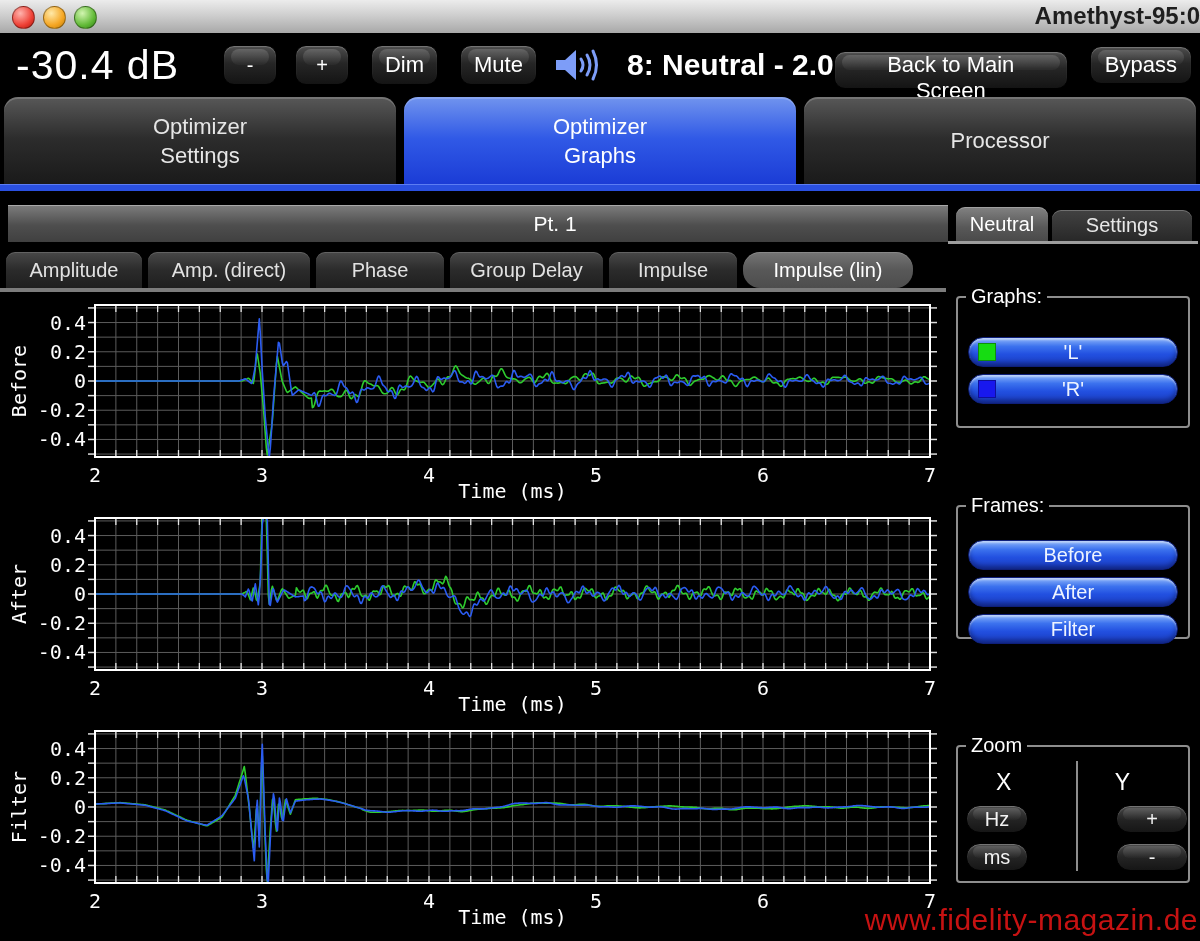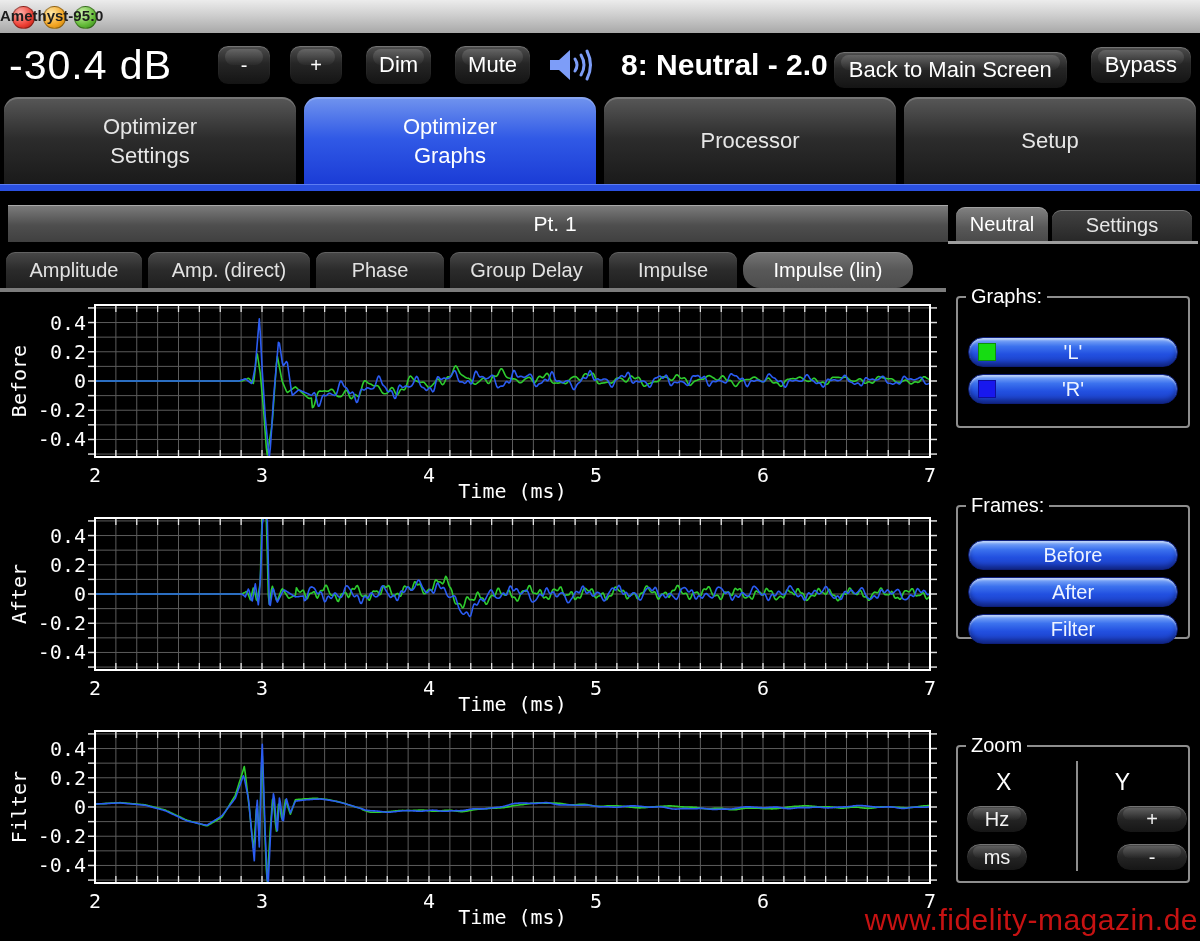--- a/index.html
+++ b/index.html
@@ -3,31 +3,31 @@
 <meta charset="utf-8">
 <style>
   html,body{margin:0;padding:0;width:1200px;height:941px;background:#000;overflow:hidden;
             font-family:"Liberation Sans",sans-serif;-webkit-font-smoothing:antialiased;}
   .app{position:relative;width:1200px;height:941px;background:#000;}
 
   
   .titlebar{position:absolute;top:0;left:0;width:1200px;height:33px;
     background:linear-gradient(180deg,#ececec 0%,#cfcfcf 45%,#a8a8a8 100%);
     border-bottom:1px solid #565656;}
-  .wtitle{position:absolute;top:0;left:0;width:100%;text-align:left;line-height:32px;
-    font-size:15px;font-weight:700;color:#1e1e1e;}
+  .wtitle{position:absolute;top:0;left:0;width:100%;text-align:right;line-height:32px;
+    font-size:24px;font-weight:700;color:#1e1e1e;}
   .lights{position:absolute;top:6px;left:12px;display:flex;gap:8px;}
   .light{width:21px;height:21px;border-radius:50%;border:1px solid rgba(0,0,0,.35);display:inline-block;}
   .light.red{background:radial-gradient(circle at 35% 30%,#ffb3ad,#ee4136 60%,#a91208);}
   .light.yellow{background:radial-gradient(circle at 35% 30%,#ffe9a8,#f5a623 60%,#b97a08);}
   .light.green{background:radial-gradient(circle at 35% 30%,#d2f5b0,#62ba37 60%,#2f7e12);}
 
   
   .toolbar{position:absolute;top:33px;left:0;width:1200px;height:64px;background:#000;
-    display:flex;align-items:center;padding:0 8px 0 9px;box-sizing:border-box;}
+    display:flex;align-items:center;padding:0 8px 0 16px;box-sizing:border-box;}
   .level{font-size:41px;color:#fff;width:190px;letter-spacing:1px;}
   .dbtn{position:relative;background:linear-gradient(180deg,#4e4e4e 0%,#262626 45%,#141414 100%);
     border:1px solid #000;border-radius:11px;color:#fff;font-family:"Liberation Sans",sans-serif;
     font-size:21px;height:40px;box-shadow:inset 0 1px 1px rgba(255,255,255,.25),0 1px 2px rgba(0,0,0,.9);
     cursor:pointer;}
   .dbtn::before{content:'';position:absolute;top:3px;left:7px;right:7px;height:42%;
     background:linear-gradient(rgba(255,255,255,.16),rgba(255,255,255,.03));border-radius:8px;pointer-events:none;}
   .dbtn.small{width:54px;margin-left:18px;font-size:20px;}
   .dbtn.mid{margin-left:22px;padding:0 13px;font-size:22px;}
   .speaker{margin-left:16px;line-height:0;}
@@ -140,24 +140,20 @@
     <div class="tab">
       <div class="tabline">Optimizer</div>
       <div class="tabline">Settings</div>
     </div>
     <div class="tab active">
       <div class="tabline">Optimizer</div>
       <div class="tabline">Graphs</div>
     </div>
     <div class="tab">
       <div class="tabline">Processor</div>
-
-    </div>
-    <div class="tab">
-      <div class="tabline">Setup</div>
 
     </div>
   </div>
   <div class="bluestrip"></div>
 
   <div class="main">
     <div class="pt1">Pt. 1</div>
     <div class="subtabs">
       <div class="subtab st0">Amplitude</div>
       <div class="subtab st1">Amp. (direct)</div>

